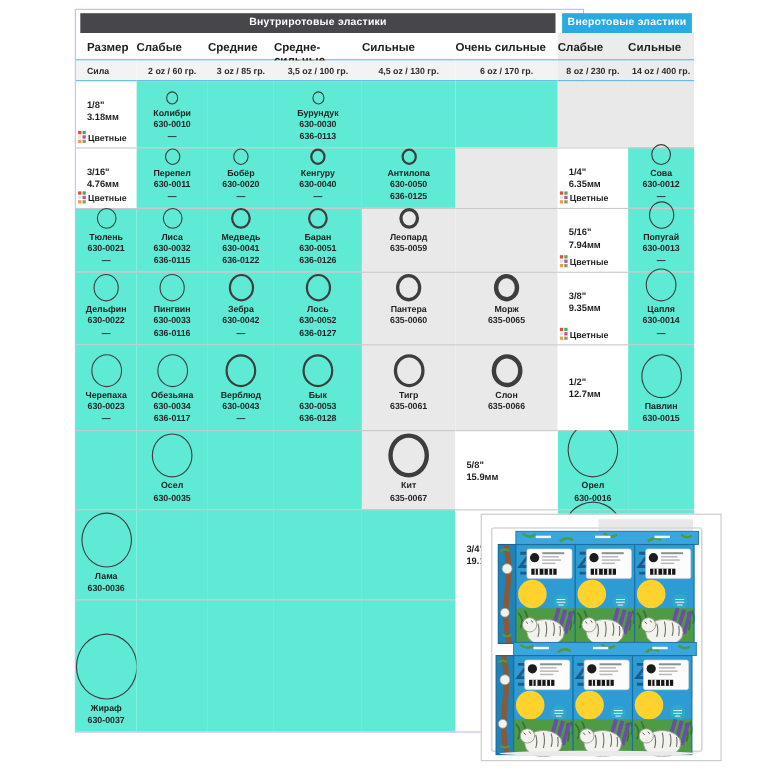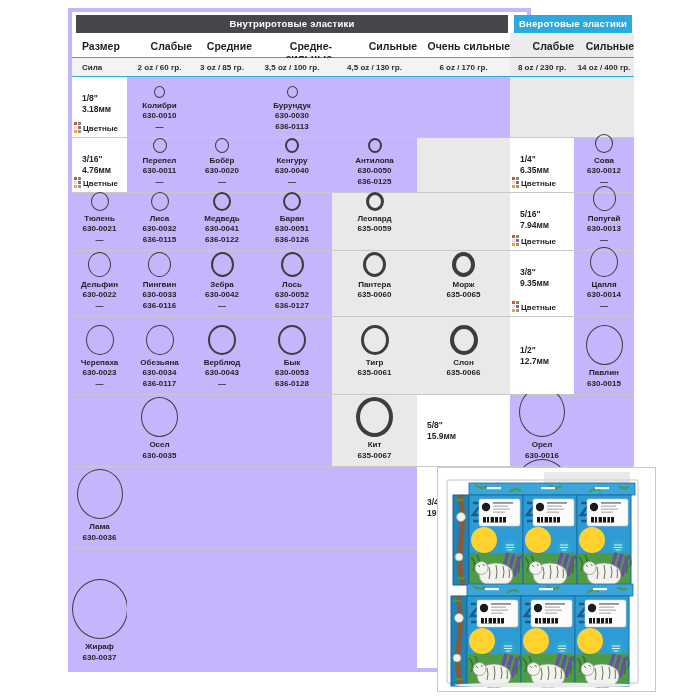--- a/index.html
+++ b/index.html
@@ -1,32 +1,32 @@
 <!DOCTYPE html>
 <html><head>
 <meta charset="utf-8">
 <style>
   html,body{margin:0;padding:0;}
   body{width:700px;height:700px;background:#fff;font-family:"Liberation Sans",sans-serif;color:#1f1f1f;position:relative;overflow:hidden;}
   .page{position:absolute;inset:0;background:#fff;}
 
-  .tbl{position:absolute;left:68px;top:8px;width:463px;border:4px solid #c4b5fd;background:#fff;box-sizing:border-box;}
+  .tbl{position:absolute;left:68px;top:8px;width:463px;border:1px solid #c4b5fd;background:#fff;box-sizing:border-box;}
   .grid{display:grid;grid-template-columns:55px 65px 60px 80px 85px 93px 64px 60px;grid-template-rows:21px 25px 19px 60px 55px 58px 66px 78px 72px 82px 120px;}
 
   .bar{margin:3px 2px 0 4px;color:#fff;font-size:9.5px;font-weight:bold;text-align:center;line-height:17px;letter-spacing:.2px;}
   .bar-dark{grid-column:1/7;background:#47474b;}
   .bar-blue{grid-column:7/9;background:#29abe2;}
 
-  .hc{font-weight:bold;font-size:10.5px;text-align:right;padding-top:7px;border-bottom:1.5px solid #29abe2;box-sizing:border-box;}
+  .hc{font-weight:bold;font-size:10.5px;text-align:left;padding-top:7px;border-bottom:1.5px solid #29abe2;box-sizing:border-box;}
   .hc.first{text-align:left;padding-left:10px;}
   .fc{font-size:8px;font-weight:bold;text-align:center;background:#f3f3f3;padding-top:5px;border-bottom:1.5px solid #29abe2;box-sizing:border-box;color:#2a2a2a;}
   .fc.first{text-align:left;padding-left:10px;}
   .glight{background:#ececec !important;}
 
-  .cell{display:flex;flex-direction:column;align-items:center;justify-content:flex-end;padding-bottom:5px;box-sizing:border-box;background:#c4b5fd;}
+  .cell{display:flex;flex-direction:column;align-items:center;justify-content:flex-end;padding-bottom:5px;box-sizing:border-box;background:#5eead4;}
   .gpanel{background:#e9e9e9;}
   .sep{border-top:1px solid #c9c9c9;}
   .ring{box-sizing:border-box;border-radius:50%;margin-bottom:3px;flex-shrink:0;}
   .nm,.cd{font-size:8px;font-weight:bold;line-height:10.5px;text-align:center;white-space:nowrap;}
   .cd{color:#242424;}
   .cd.empty{visibility:hidden;}
 
   .scell{display:flex;flex-direction:column;justify-content:center;padding-left:10px;box-sizing:border-box;background:#fff;position:relative;}
   .scell.colored{justify-content:flex-start;padding-top:16px;}
   .sz div{font-size:8.5px;font-weight:bold;line-height:11px;}

